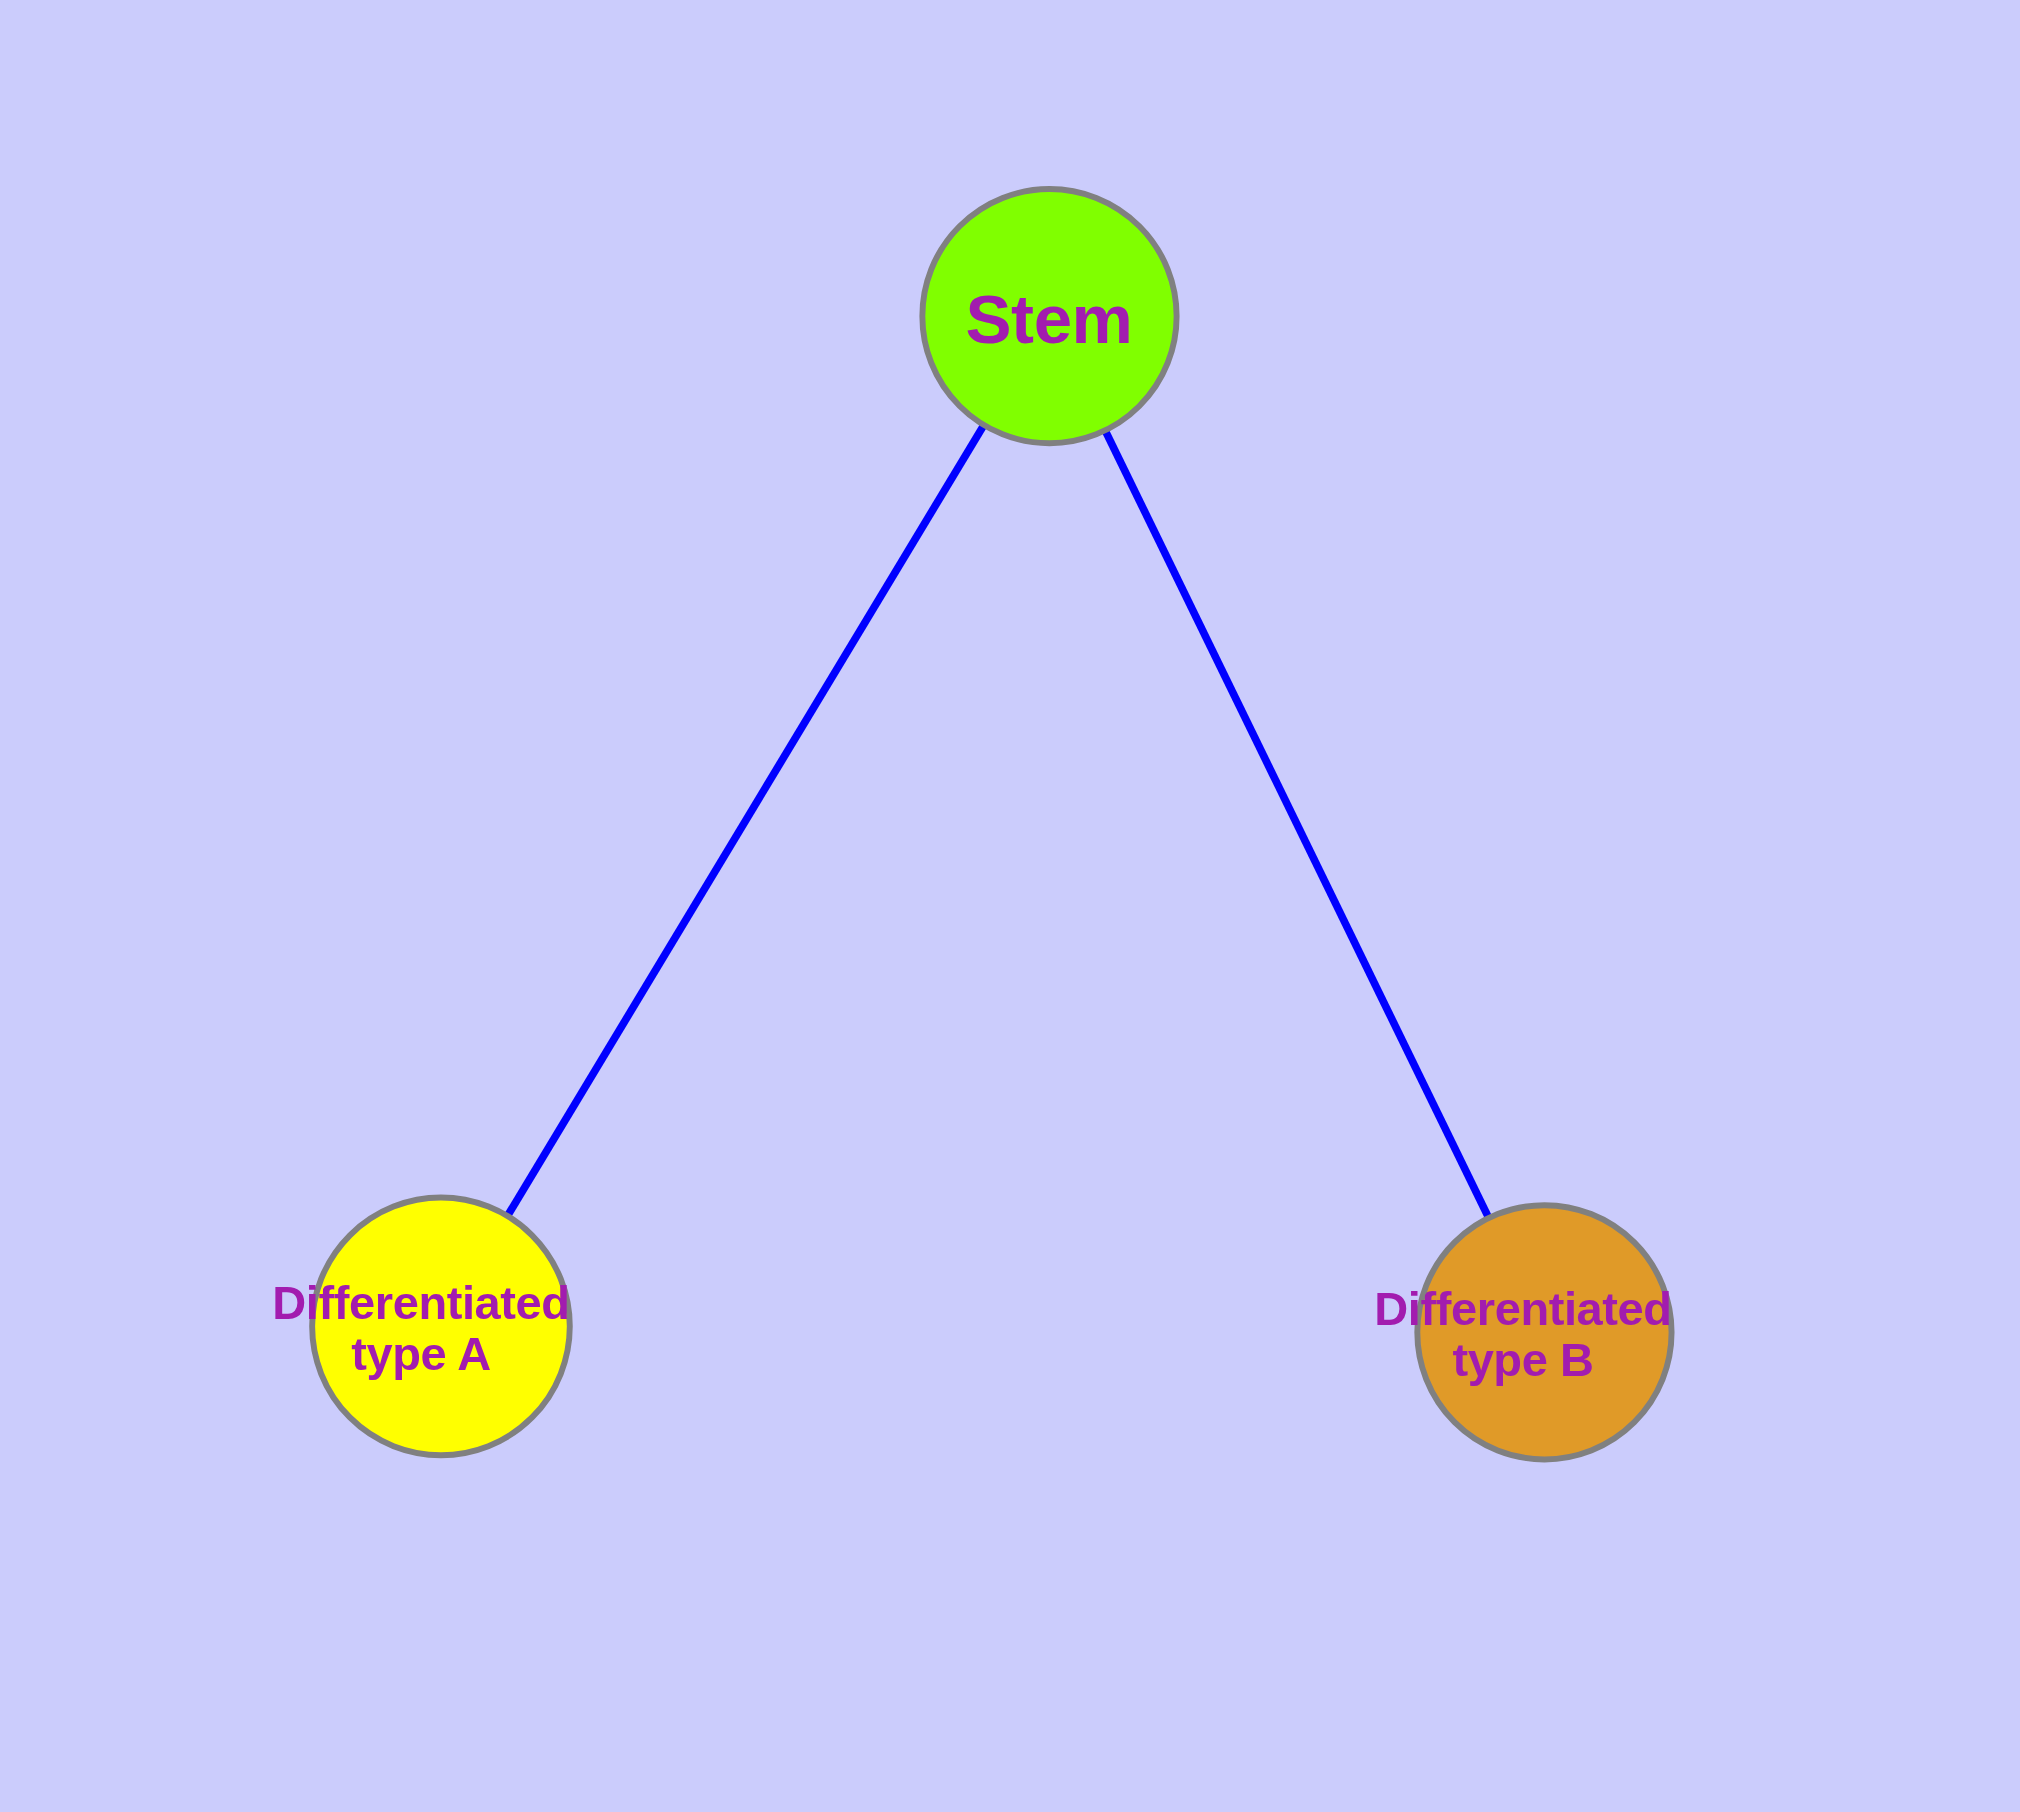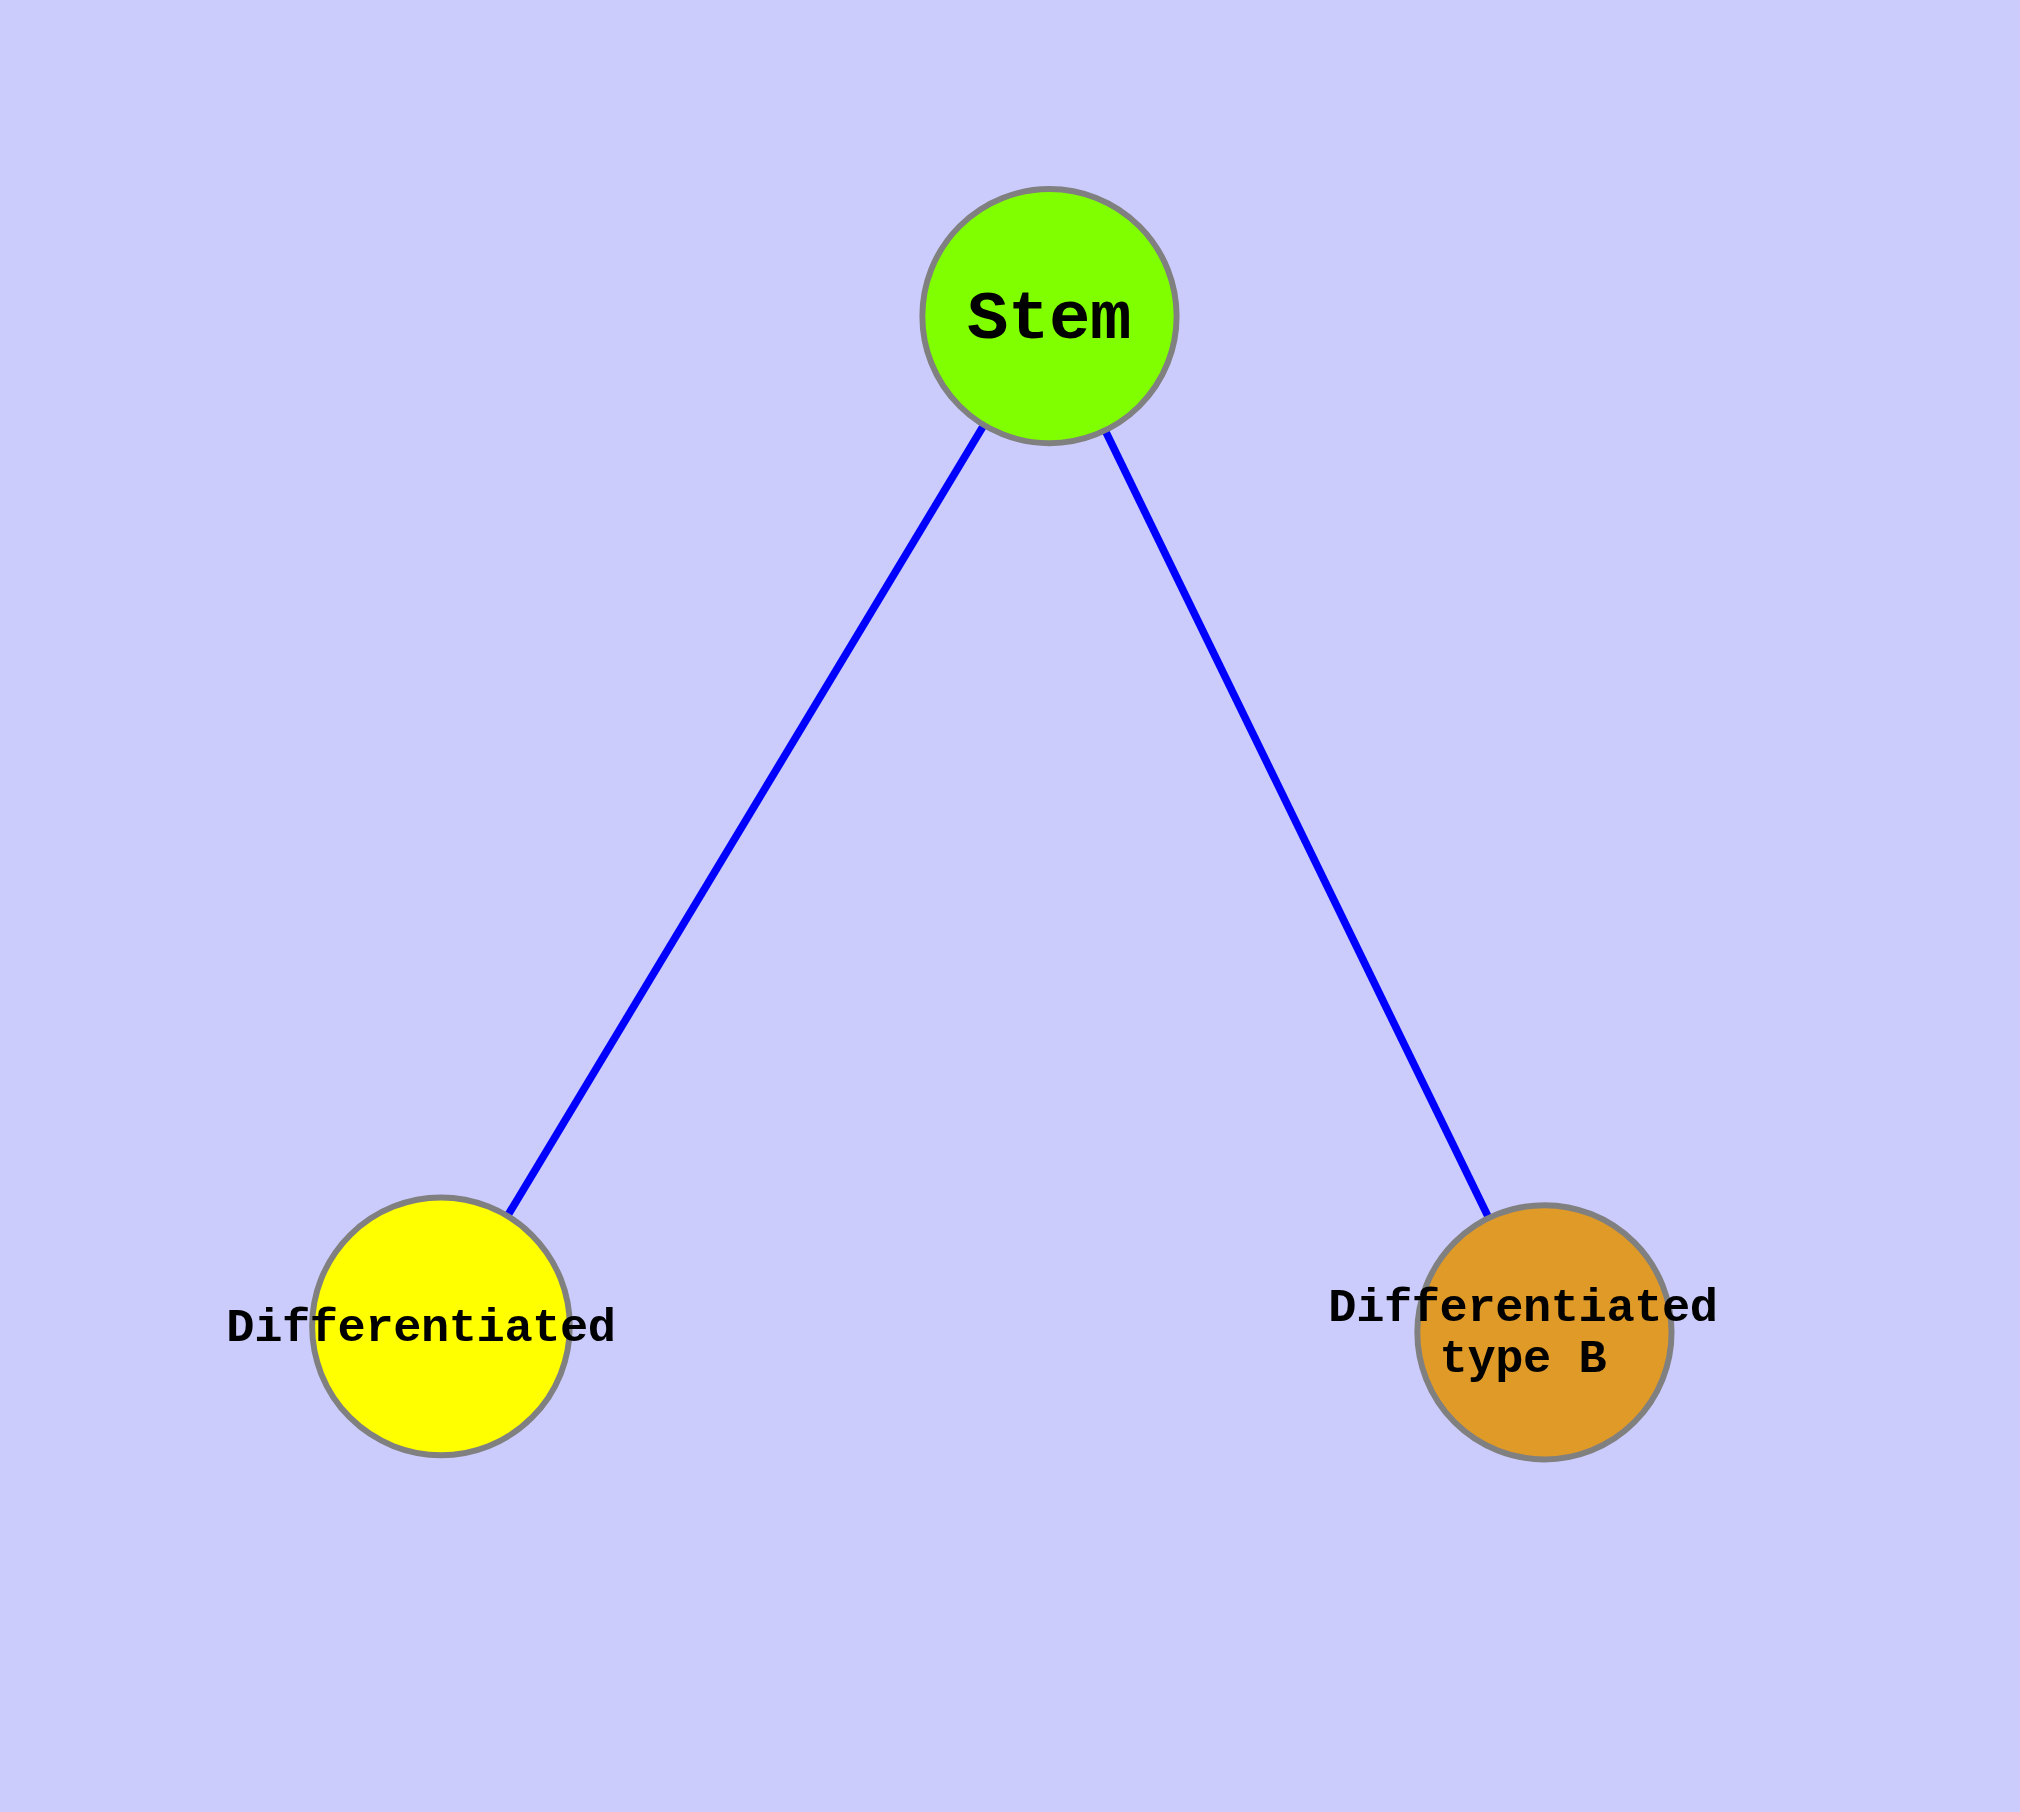--- a/index.html
+++ b/index.html
@@ -20,23 +20,23 @@
     position: absolute;
     top: 0;
     left: 0;
     width: 2021px;
     height: 1812px;
     display: block;
   }
   .node-label {
     position: absolute;
     text-align: center;
-    color: #000000;
+    color: #a21caf;
     font-weight: bold;
-    font-family: Liberation Mono, monospace;
+    font-family: Liberation Sans, sans-serif;
     white-space: nowrap;
     line-height: 1.08;
     letter-spacing: -0.4px;
     pointer-events: none;
     transform: translate(-50%, -50%);
   }
   .node-label-root { font-size: 69px; }
   .node-label-leaf { font-size: 47px; }
 </style>
 </head>
@@ -59,20 +59,21 @@
       <circle cx="1822" cy="1572" r="150" fill="#e09a28" stroke="#808080" stroke-width="7"></circle>
     </g>
   </svg>
 
   <div class="node-label node-label-root" style="left:1049px; top:320px;">
     <span>Stem</span>
   </div>
 
   <div class="node-label node-label-leaf" style="left:421px; top:1329px;">
     <div>Differentiated</div>
+    <div>type A</div>
   </div>
 
   <div class="node-label node-label-leaf" style="left:1523px; top:1335px;">
     <div>Differentiated</div>
     <div>type B</div>
   </div>
 
 </div>
 
 

